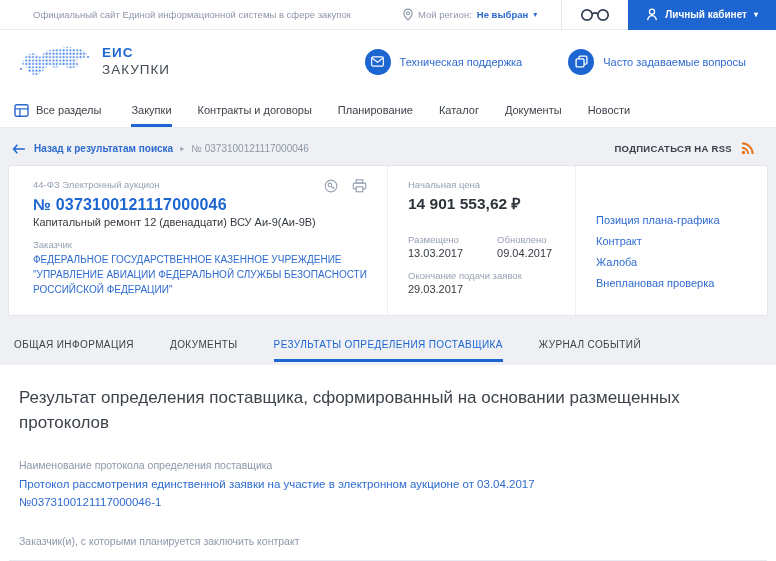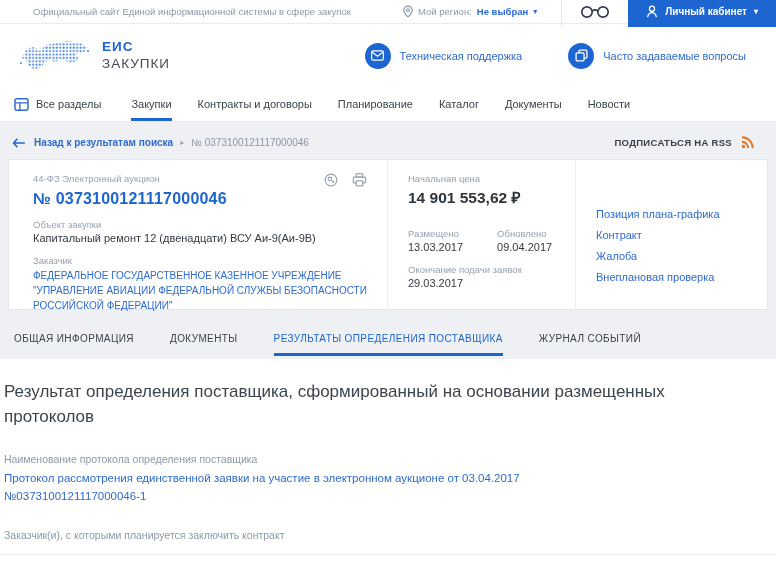--- a/index.html
+++ b/index.html
@@ -6,21 +6,21 @@
     --accent:#1d66d2; --link:#2e6bd0; --dark:#343a41; --label:#97a1b3;
     --graybg:#eef0f3; --border:#e3e7ec; --rss:#e7731a; --navy:#333e52;
   }
   *{box-sizing:border-box; margin:0; padding:0;}
   html,body{width:776px; height:561px; overflow:hidden; background:#fff;
     font-family:"Liberation Sans", sans-serif; color:var(--dark);}
   a{text-decoration:none; cursor:pointer;}
   button{border:none; background:none; cursor:pointer; font-family:inherit;}
 
   
-  .topbar{height:24px; display:flex; align-items:center; justify-content:space-between;
+  .topbar{height:30px; display:flex; align-items:center; justify-content:space-between;
     border-bottom:1px solid #e9edf2; padding-left:33px;}
   .site-title{font-size:9.5px; color:#8d97a8;}
   .topbar-right{display:flex; align-items:center; height:100%;}
   .region{display:flex; align-items:center; gap:5px; font-size:9.5px; margin-right:24px;}
   .region-label{color:#8d97a8;}
   .region-value{color:var(--link); font-weight:bold;}
   .caret{font-size:8px; line-height:1;}
   .caret.blue{color:var(--link);}
   .caret.white{color:#fff;}
   .vdivider{width:1px; height:30px; background:#e4e8ee;}
@@ -78,21 +78,21 @@
   .dates-row{display:flex; gap:34px; margin-top:20px;}
   .fld-label.tight{margin-top:0;}
   .side-link{display:block; font-size:11px; color:var(--link); margin-bottom:9px;}
 
   .tabs{display:flex; gap:36px; padding:0 6px; margin-top:10px; height:36px;}
   .tab{font-size:10px; font-weight:normal; letter-spacing:.4px; color:#3c434b;
     display:flex; align-items:center; border-bottom:3px solid transparent; padding-top:3px;}
   .tab.active{color:var(--accent); border-bottom-color:var(--accent);}
 
   
-  .content{padding:0 4px; background:#fff;}
+  .content{padding:0 19px; background:#fff;}
   .page-title{font-size:17px; font-weight:400; color:#3d444c; line-height:1.45;
     margin-top:21px; max-width:700px;}
   .sec-label{font-size:10.5px; color:#8d98aa; margin-top:24px;}
   .protocol-link{display:block; font-size:11.5px; line-height:1.5; color:var(--link);
     margin-top:5px; max-width:540px;}
   .content-divider{border-top:1px solid #e7eaee; margin:13px -10px 0 -10px;}
 </style>
 </head>
 <body>
 
@@ -220,21 +220,20 @@
                 <rect x="5" y="1" width="8" height="4" fill="none" stroke="#97a1b3" stroke-width="1.4"></rect>
                 <rect x="1.5" y="5" width="15" height="7" rx="1" fill="none" stroke="#97a1b3" stroke-width="1.4"></rect>
                 <rect x="5" y="9.5" width="8" height="6" fill="#fff" stroke="#97a1b3" stroke-width="1.4"></rect>
               </svg>
             </span>
         </span>
       </div>
       <div class="num-row">
         <a class="purchase-number">№ 0373100121117000046</a>
       </div>
-      <div class="fld-label">Объект закупки</div>
       <div class="fld-value">Капитальный ремонт 12 (двенадцати) ВСУ Аи-9(Аи-9В)</div>
       <div class="fld-label">Заказчик</div>
       <a class="customer-link">ФЕДЕРАЛЬНОЕ ГОСУДАРСТВЕННОЕ КАЗЕННОЕ УЧРЕЖДЕНИЕ "УПРАВЛЕНИЕ АВИАЦИИ ФЕДЕРАЛЬНОЙ СЛУЖБЫ БЕЗОПАСНОСТИ РОССИЙСКОЙ ФЕДЕРАЦИИ"</a>
     </div>
 
     <div class="col col-mid">
       <div class="fld-label tight">Начальная цена</div>
       <div class="price-value">14 901 553,62 ₽</div>
       <div class="dates-row">
         <div>

